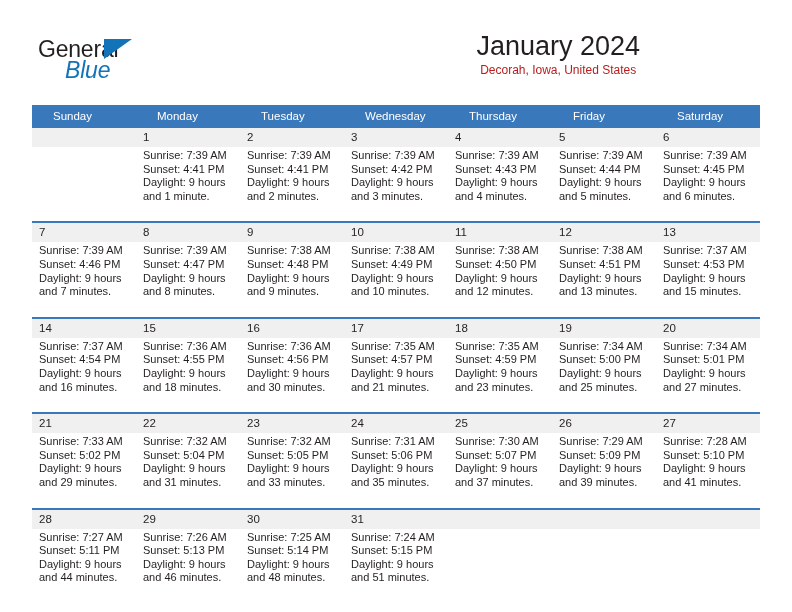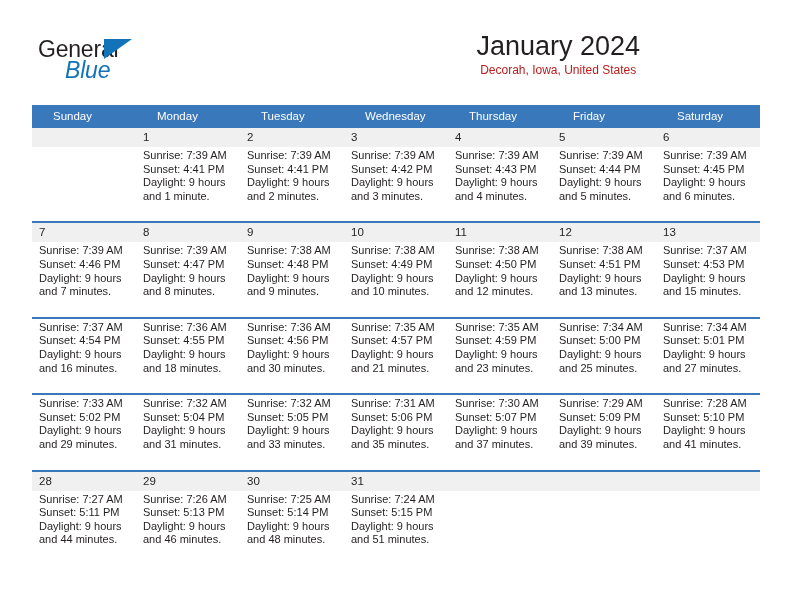--- a/index.html
+++ b/index.html
@@ -287,20 +287,29 @@
           <span class="line">and 15 minutes.</span>
         </td>
       </tr>
       <tr class="week-gap">
           <td colspan="7"></td>
         </tr>
       <tr class="week-sep">
           <td colspan="7"></td>
         </tr>
 
+      <tr class="daynum-row">
+        <td>14</td>
+        <td>15</td>
+        <td>16</td>
+        <td>17</td>
+        <td>18</td>
+        <td>19</td>
+        <td>20</td>
+      </tr>
       <tr class="info-row">
         <td>
           <span class="line">Sunrise: 7:37 AM</span>
           <span class="line">Sunset: 4:54 PM</span>
           <span class="line">Daylight: 9 hours</span>
           <span class="line">and 16 minutes.</span>
         </td>
         <td>
           <span class="line">Sunrise: 7:36 AM</span>
           <span class="line">Sunset: 4:55 PM</span>
@@ -338,20 +347,29 @@
           <span class="line">and 27 minutes.</span>
         </td>
       </tr>
       <tr class="week-gap">
           <td colspan="7"></td>
         </tr>
       <tr class="week-sep">
           <td colspan="7"></td>
         </tr>
 
+      <tr class="daynum-row">
+        <td>21</td>
+        <td>22</td>
+        <td>23</td>
+        <td>24</td>
+        <td>25</td>
+        <td>26</td>
+        <td>27</td>
+      </tr>
       <tr class="info-row">
         <td>
           <span class="line">Sunrise: 7:33 AM</span>
           <span class="line">Sunset: 5:02 PM</span>
           <span class="line">Daylight: 9 hours</span>
           <span class="line">and 29 minutes.</span>
         </td>
         <td>
           <span class="line">Sunrise: 7:32 AM</span>
           <span class="line">Sunset: 5:04 PM</span>

